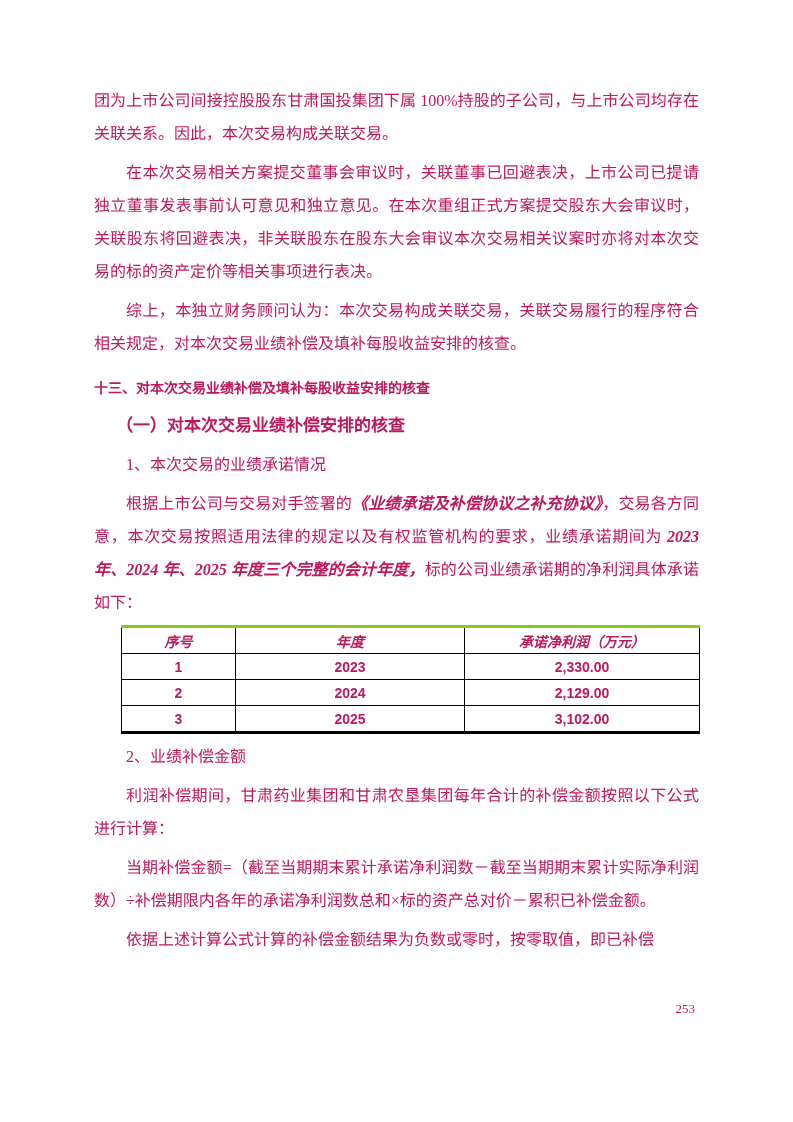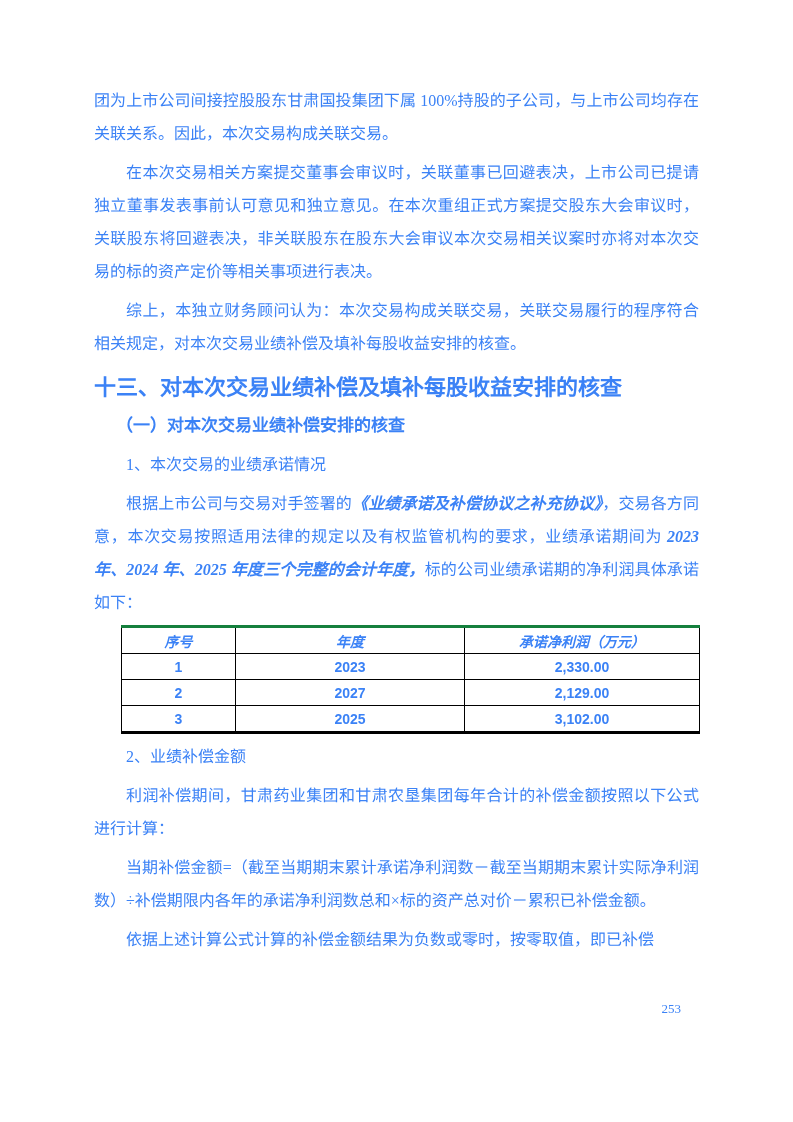--- a/index.html
+++ b/index.html
@@ -7,40 +7,40 @@
     padding: 0;
     background: #ffffff;
   }
   .page {
     position: relative;
     width: 793px;
     height: 1122px;
     background: #ffffff;
     overflow: hidden;
     font-family: "Liberation Serif", "DejaVu Serif", serif;
-    color: #3b82f6;
+    color: #be185d;
     box-sizing: border-box;
     padding: 84px 94px 0 94px;
   }
   .body-text {
     font-size: 16px;
     line-height: 33px;
     text-align: justify;
     text-justify: inter-character;
     margin: 0 0 6px 0;
   }
   .indent { text-indent: 2em; }
   .no-indent { text-indent: 0; }
   .bold-kai {
     font-weight: bold;
     font-style: italic;
   }
   h1.sec-heading {
     font-family: "Liberation Sans", "DejaVu Sans", sans-serif;
-    font-size: 22px;
+    font-size: 14px;
     font-weight: bold;
     line-height: 28px;
     margin: 14px 0 12px 0;
     text-align: left;
   }
   h2.sub-heading {
     font-family: "Liberation Sans", "DejaVu Sans", sans-serif;
     font-size: 17px;
     font-weight: bold;
     line-height: 24px;
@@ -63,36 +63,36 @@
   table.commit-table col.c2 { width: 229px; }
   table.commit-table col.c3 { width: 235px; }
   table.commit-table th, table.commit-table td {
     border: 1.5px solid #000;
     height: 25px;
     text-align: center;
     vertical-align: middle;
     padding: 0 4px;
   }
   table.commit-table { border-top: 3px solid #000; border-bottom: 3px solid #000; }
-  table.commit-table tr:first-child th { border-top: 3px solid #15803d; }
+  table.commit-table tr:first-child th { border-top: 3px solid #84cc16; }
   table.commit-table tr:last-child td { border-bottom: 3px solid #000; }
   table.commit-table th {
     font-size: 14px;
     font-weight: bold;
     font-style: italic;
   }
   table.commit-table td {
     font-family: "Liberation Sans", "DejaVu Sans", sans-serif;
     font-size: 14px;
     font-weight: bold;
   }
   .page-number {
     position: absolute;
     top: 1000px;
-    right: 112px;
+    right: 98px;
     font-size: 13px;
     line-height: 18px;
   }
 </style>
 </head>
 <body>
 
 <div class="page">
 
   <p class="body-text no-indent">团为上市公司间接控股股东甘肃国投集团下属 100%持股的子公司，与上市公司均存在关联关系。因此，本次交易构成关联交易。</p>
@@ -123,21 +123,21 @@
       <th>年度</th>
       <th>承诺净利润（万元）</th>
     </tr>
     <tr>
       <td>1</td>
       <td>2023</td>
       <td>2,330.00</td>
     </tr>
     <tr>
       <td>2</td>
-      <td>2027</td>
+      <td>2024</td>
       <td>2,129.00</td>
     </tr>
     <tr>
       <td>3</td>
       <td>2025</td>
       <td>3,102.00</td>
     </tr>
   </tbody>
     </table>
 

